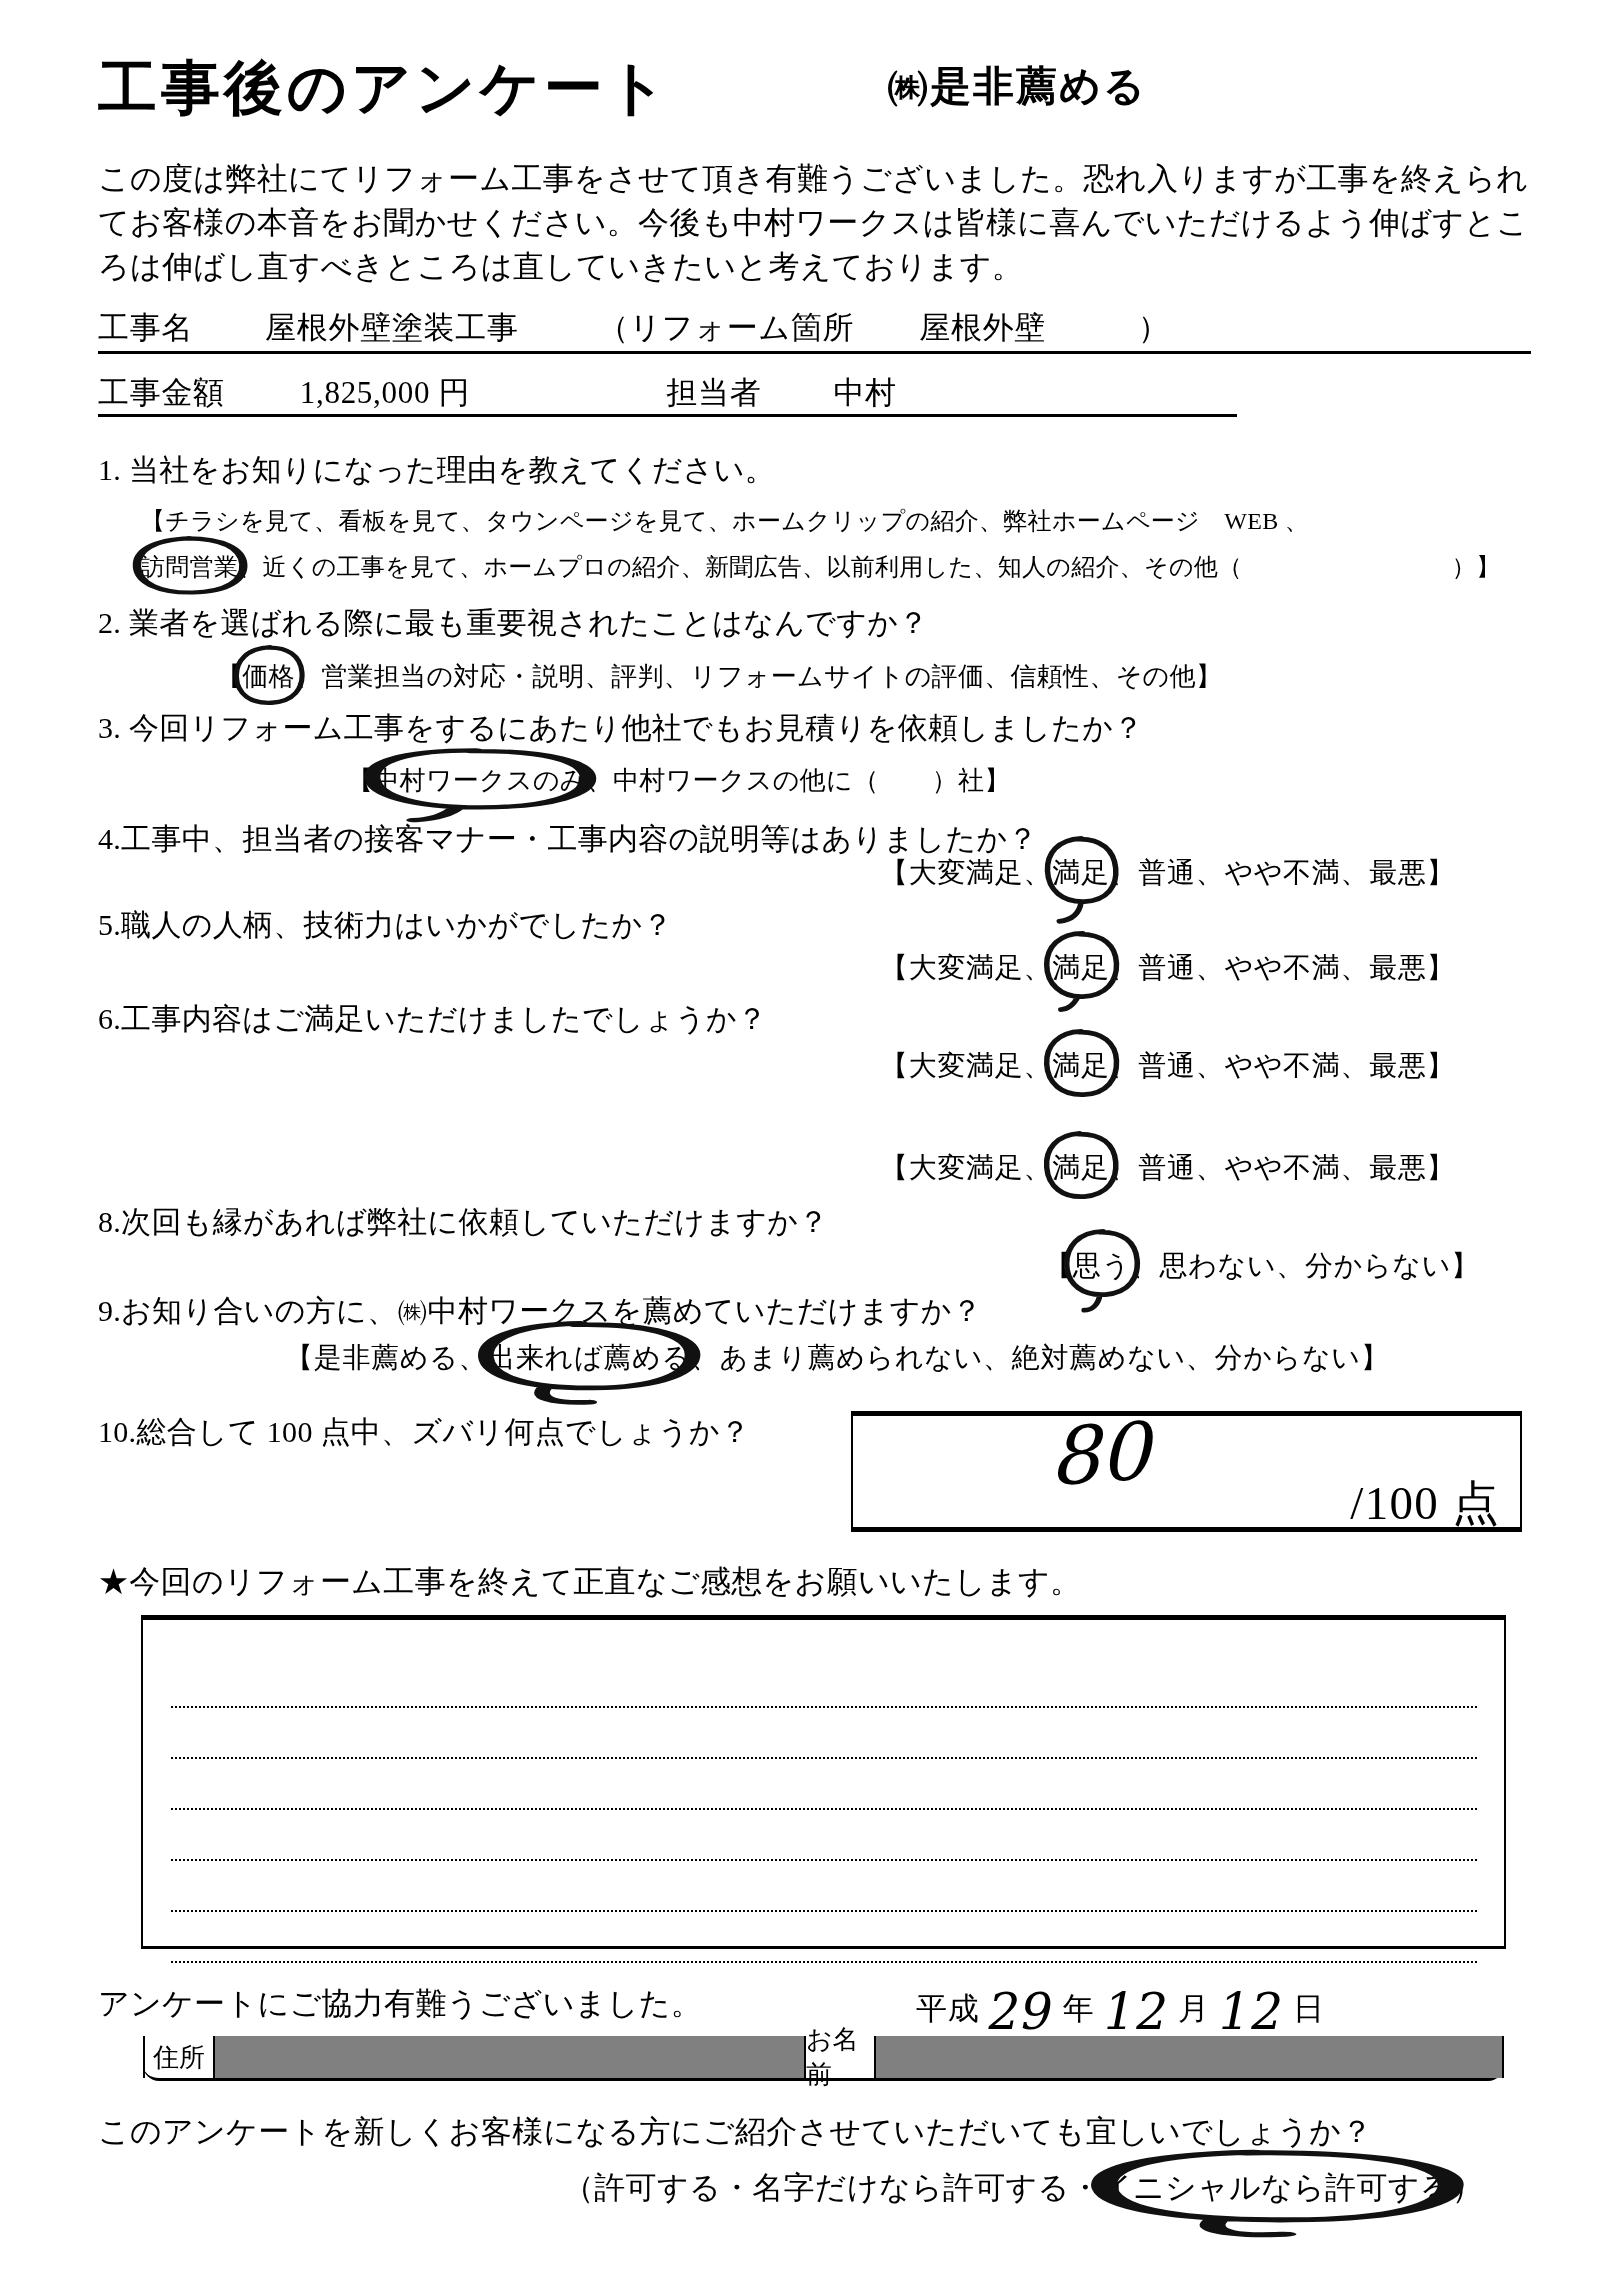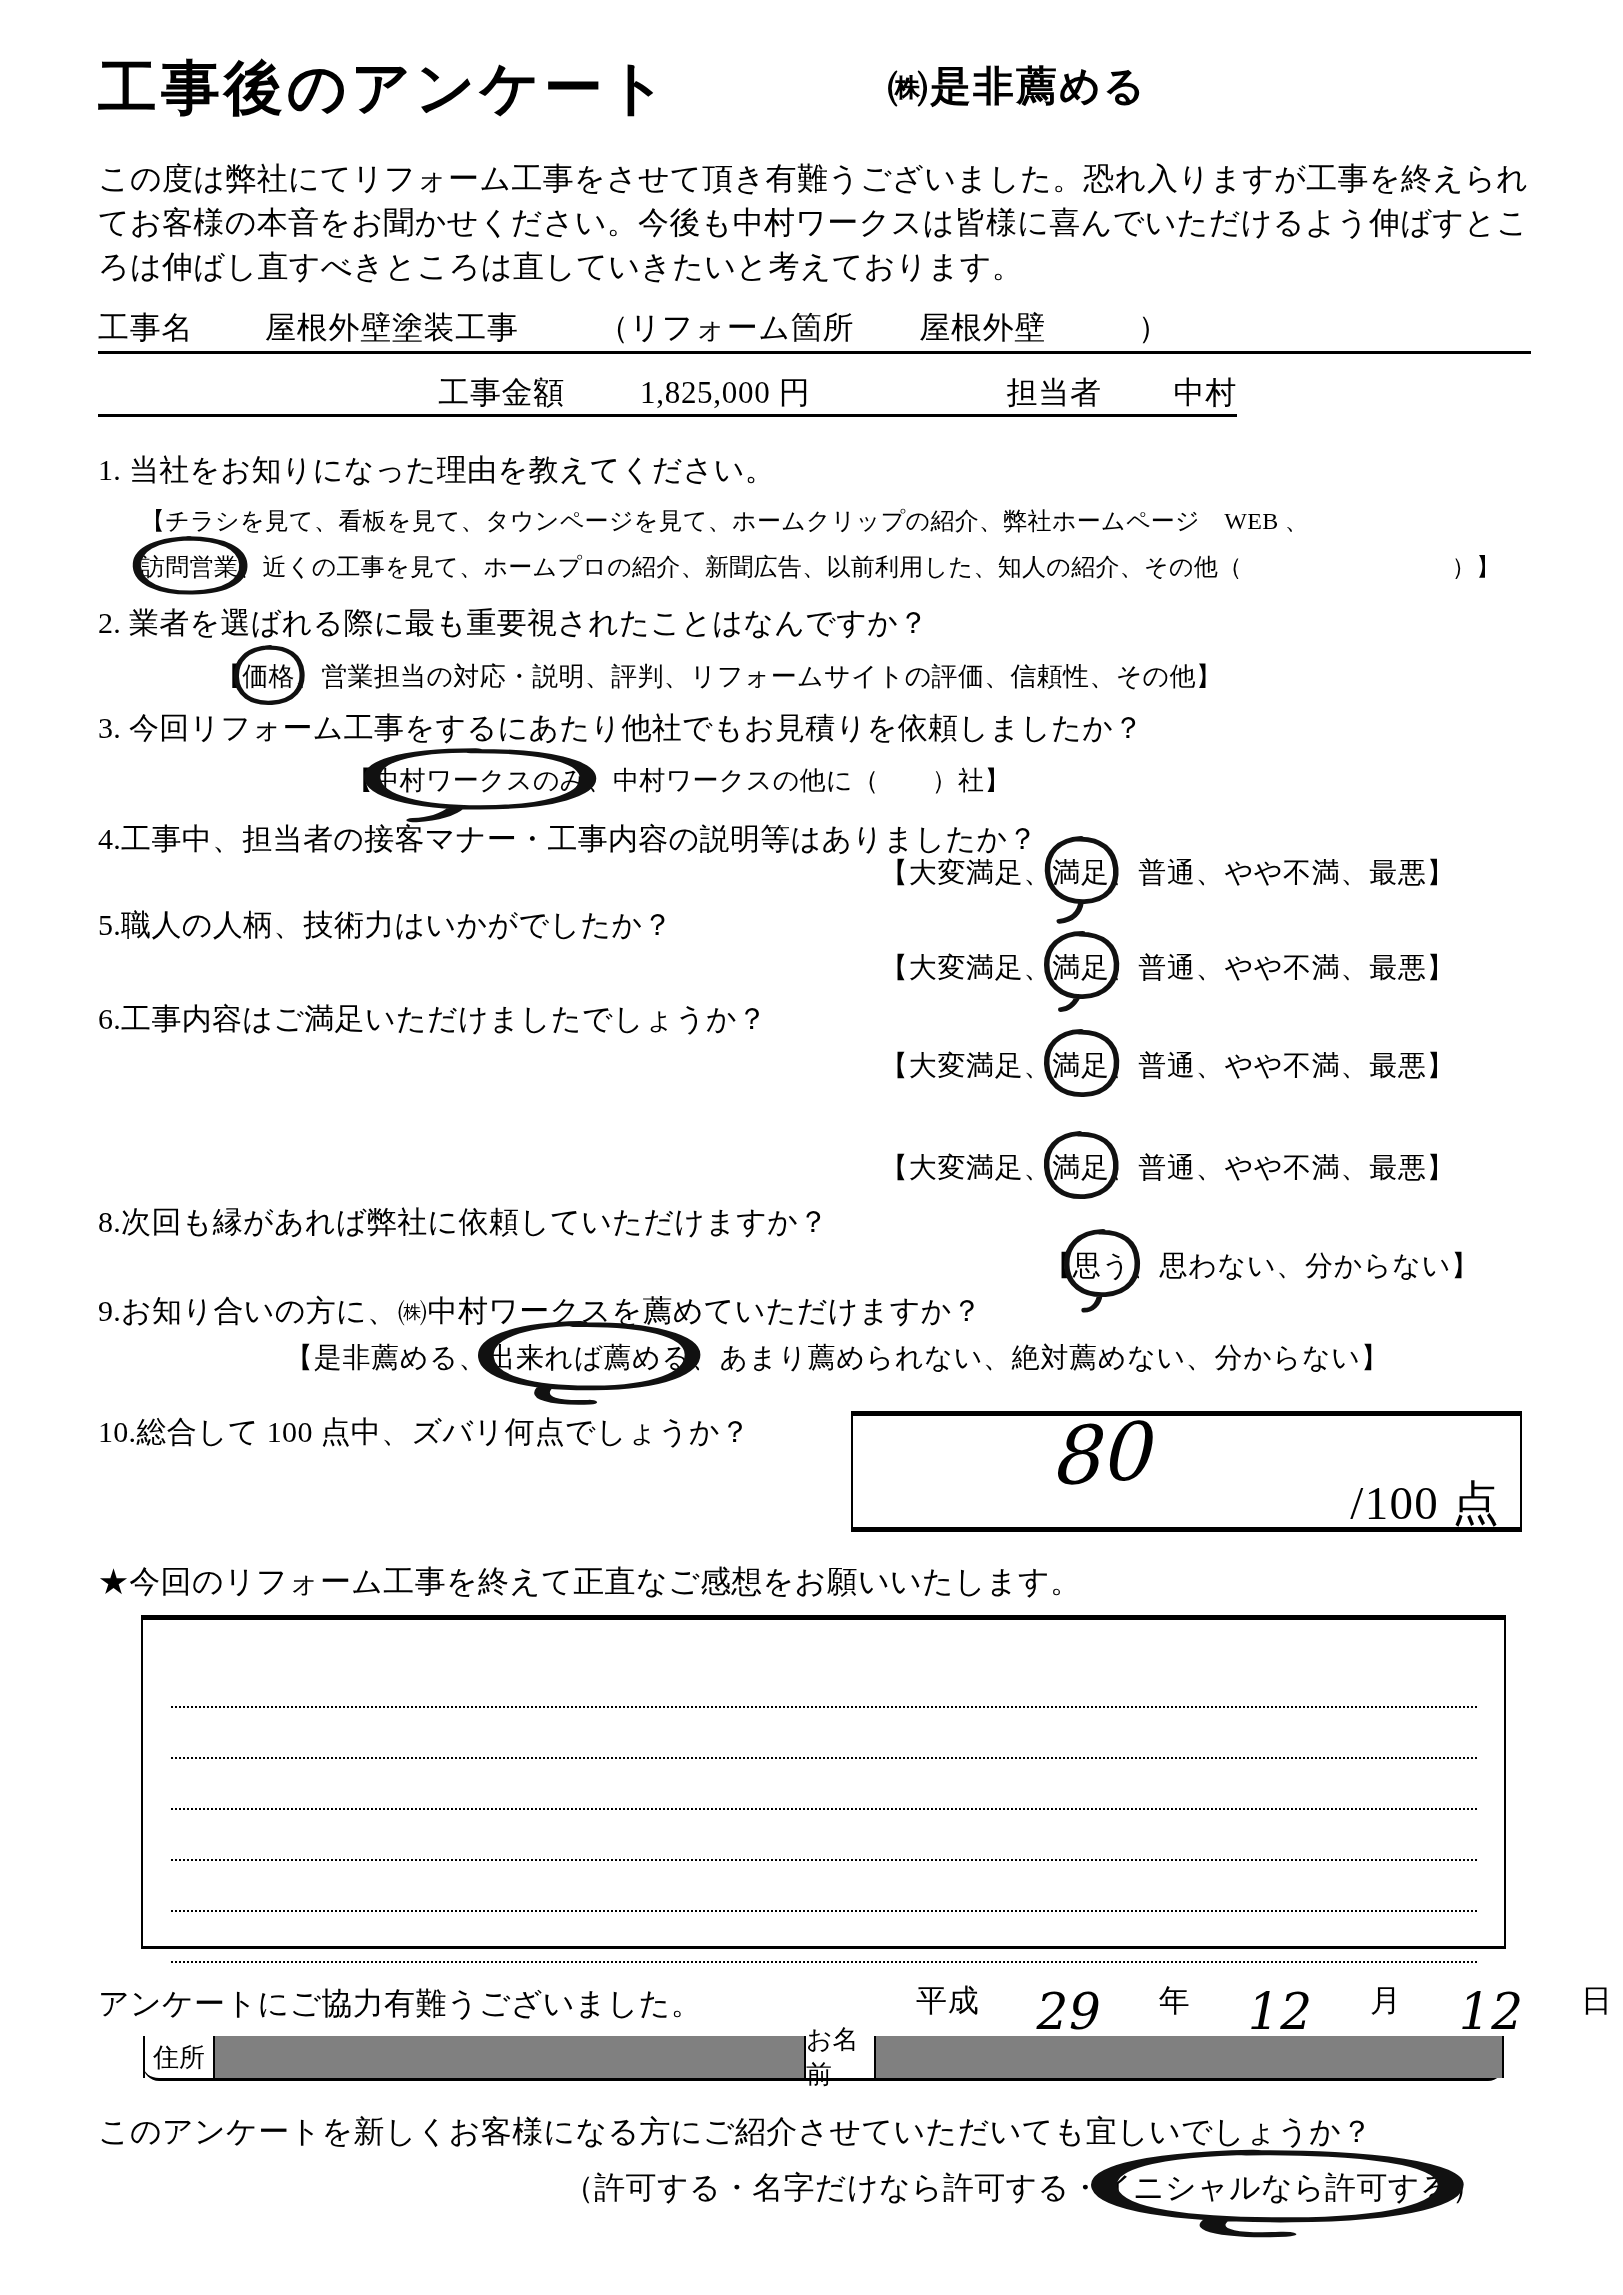--- a/index.html
+++ b/index.html
@@ -18,21 +18,21 @@
   .hdr-corp{font-size:41px;font-weight:700;letter-spacing:2px;margin-left:216px;padding-bottom:3.9px;}
 
   
   .intro{position:absolute;left:98px;top:157px;width:1433px;
          font-size:31px;line-height:1.42;letter-spacing:0.3px;}
 
   
   .field-row{position:absolute;left:98px;width:1309px;height:47px;
              border-bottom:3.3px solid #000;display:flex;align-items:flex-end;}
   .field-row.r1{top:304px;width:1433px;align-items:center;}
-  .field-row.r2{top:367px;width:1139px;justify-content:flex-end;}
+  .field-row.r2{top:367px;width:1139px;}
   .f-label{font-size:31px;letter-spacing:0.7px;}
   .f-val{font-size:31px;letter-spacing:0.7px;}
 
   
   .q{position:absolute;left:98px;font-size:30px;letter-spacing:0.3px;line-height:1.2;white-space:nowrap;}
   .opts{position:absolute;font-size:26px;letter-spacing:0.3px;line-height:1.2;white-space:nowrap;}
   .opts.small{font-size:24px;}
   .scale{position:absolute;font-size:28px;letter-spacing:0.7px;white-space:nowrap;}
 
   
@@ -58,21 +58,21 @@
   
   .cmtbox{position:absolute;left:141px;top:1615px;width:1365px;height:334px;
           border:2px solid #000;border-top-width:5.2px;border-bottom-width:3.9px;box-sizing:border-box;
           padding:37px 27.5px 0 27.5px;}
   .cmt-line{height:49px;border-bottom:2.6px dotted #000;}
   .cmt-line:last-child{border-bottom:2.6px dotted #000;}
 
   
   .thanks{position:absolute;left:98px;top:1983px;font-size:31px;letter-spacing:0.3px;}
   .dateline{position:absolute;left:916px;top:1980px;font-size:31px;letter-spacing:0.7px;
-            display:flex;align-items:flex-start;gap:48px;}
+            display:flex;align-items:center;}
   .d-hand{font-size:50px;font-family:"DejaVu Serif",serif;font-style:italic;
           margin:0 9.2px;transform:translateY(2.6px);display:inline-block;}
 
   
   .addr{position:absolute;left:143px;top:2036px;width:1361px;height:45px;
         display:flex;border-bottom:3.3px solid #000;box-sizing:border-box;border-radius:16px;}
   .addr-cell-l{width:72px;border-left:2.6px solid #000;border-right:2.6px solid #000;
                display:flex;align-items:center;justify-content:center;font-size:26px;box-sizing:border-box;}
   .addr-redact{background:#808080;}
   .addr-r1{width:589px;}

